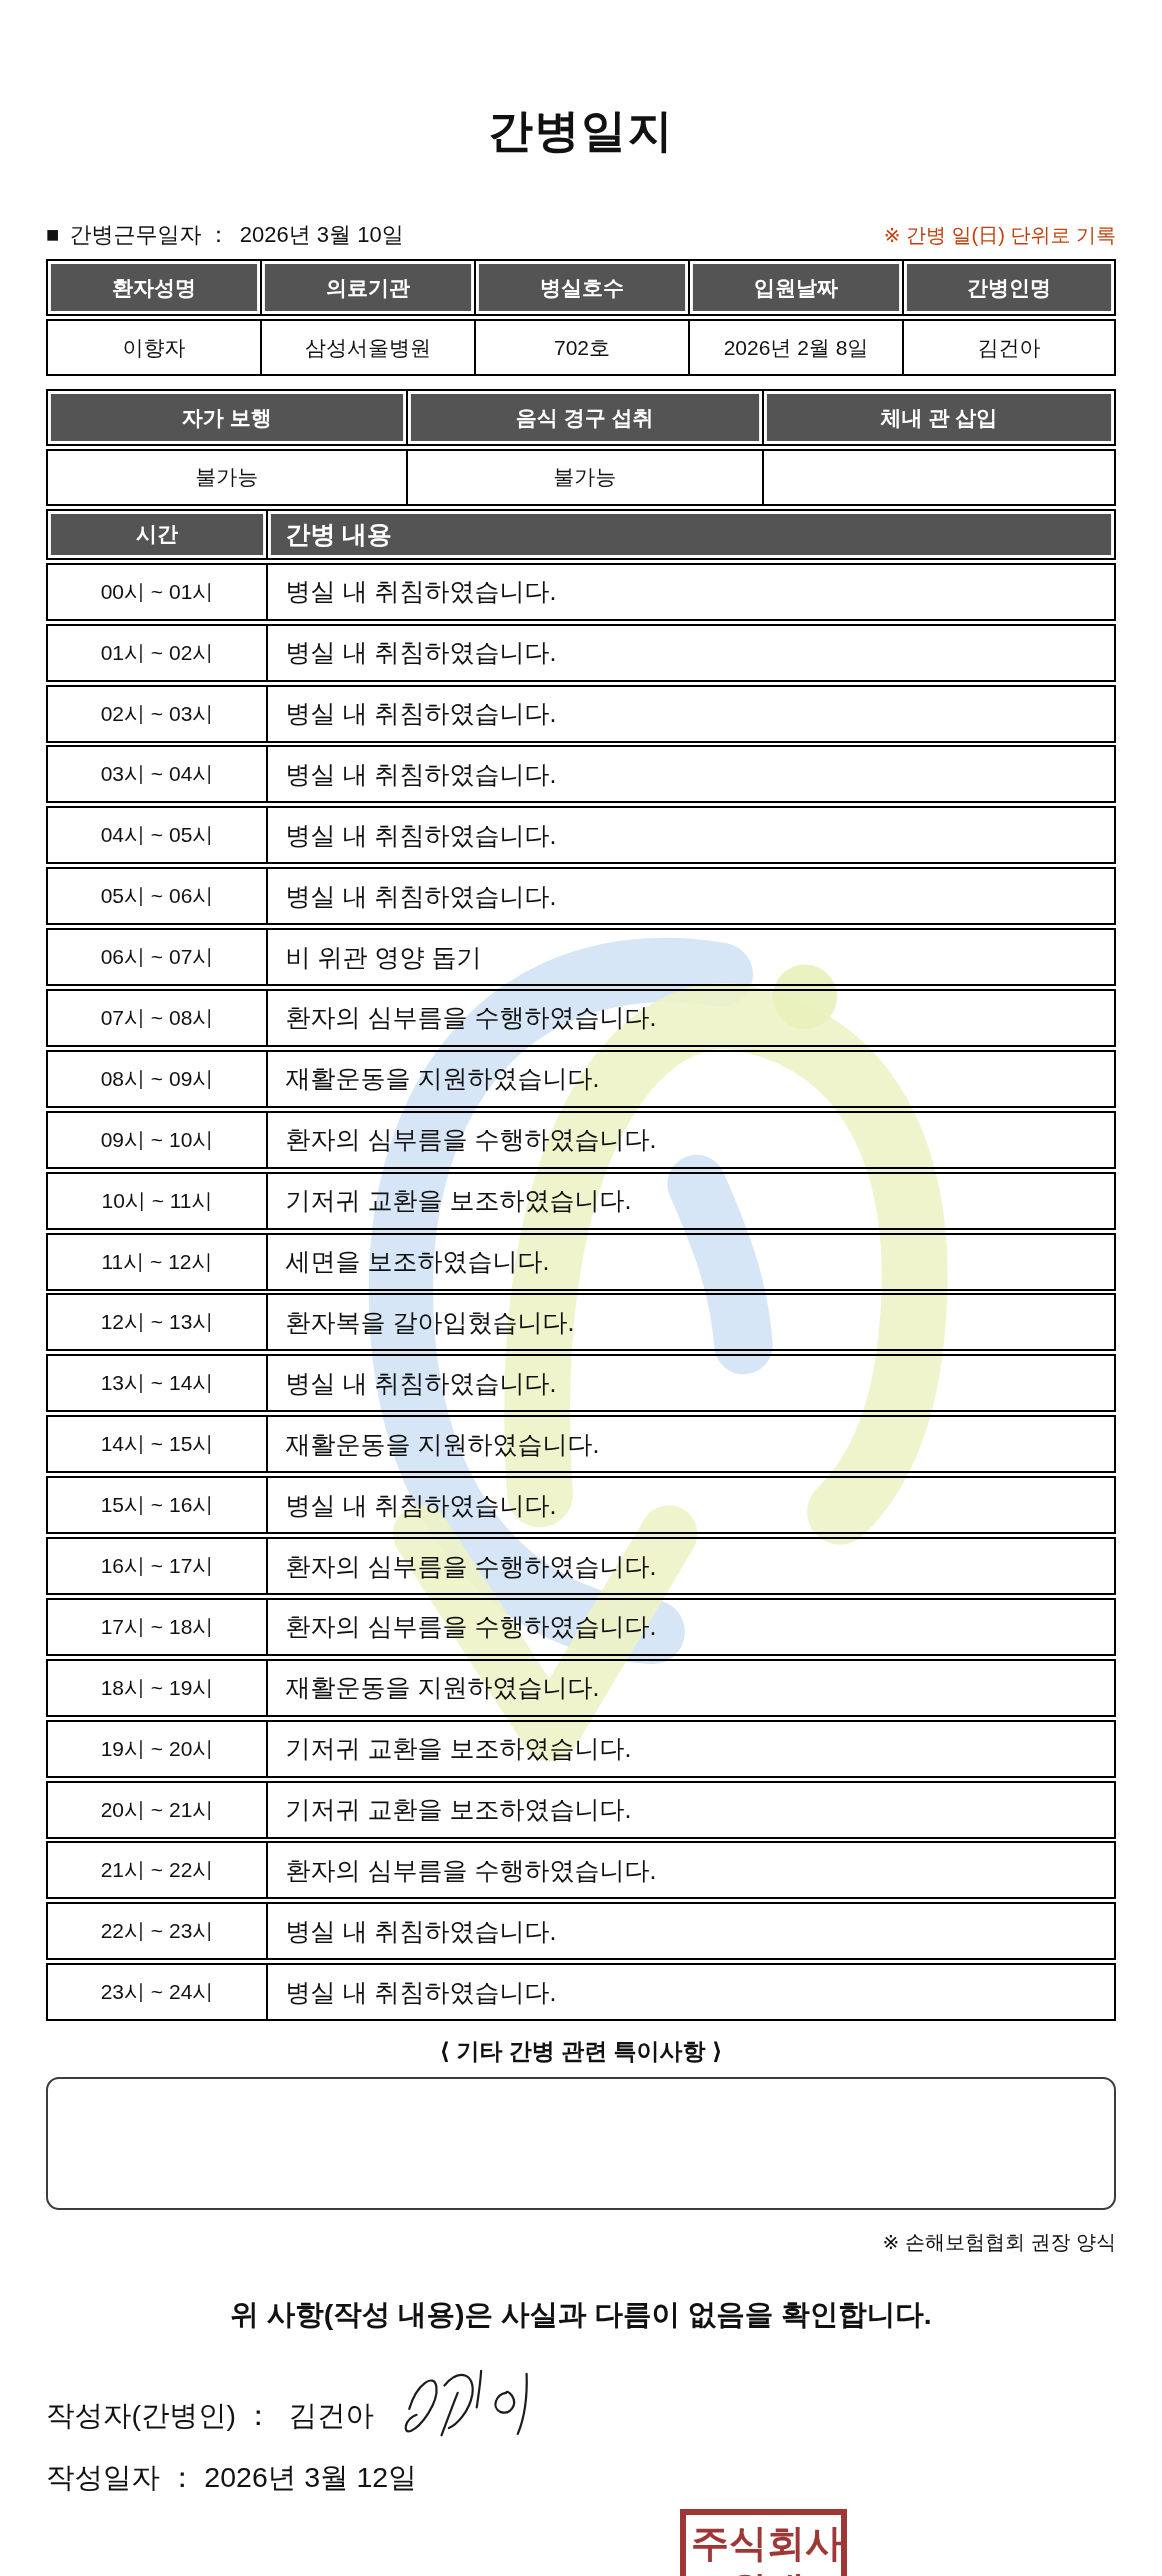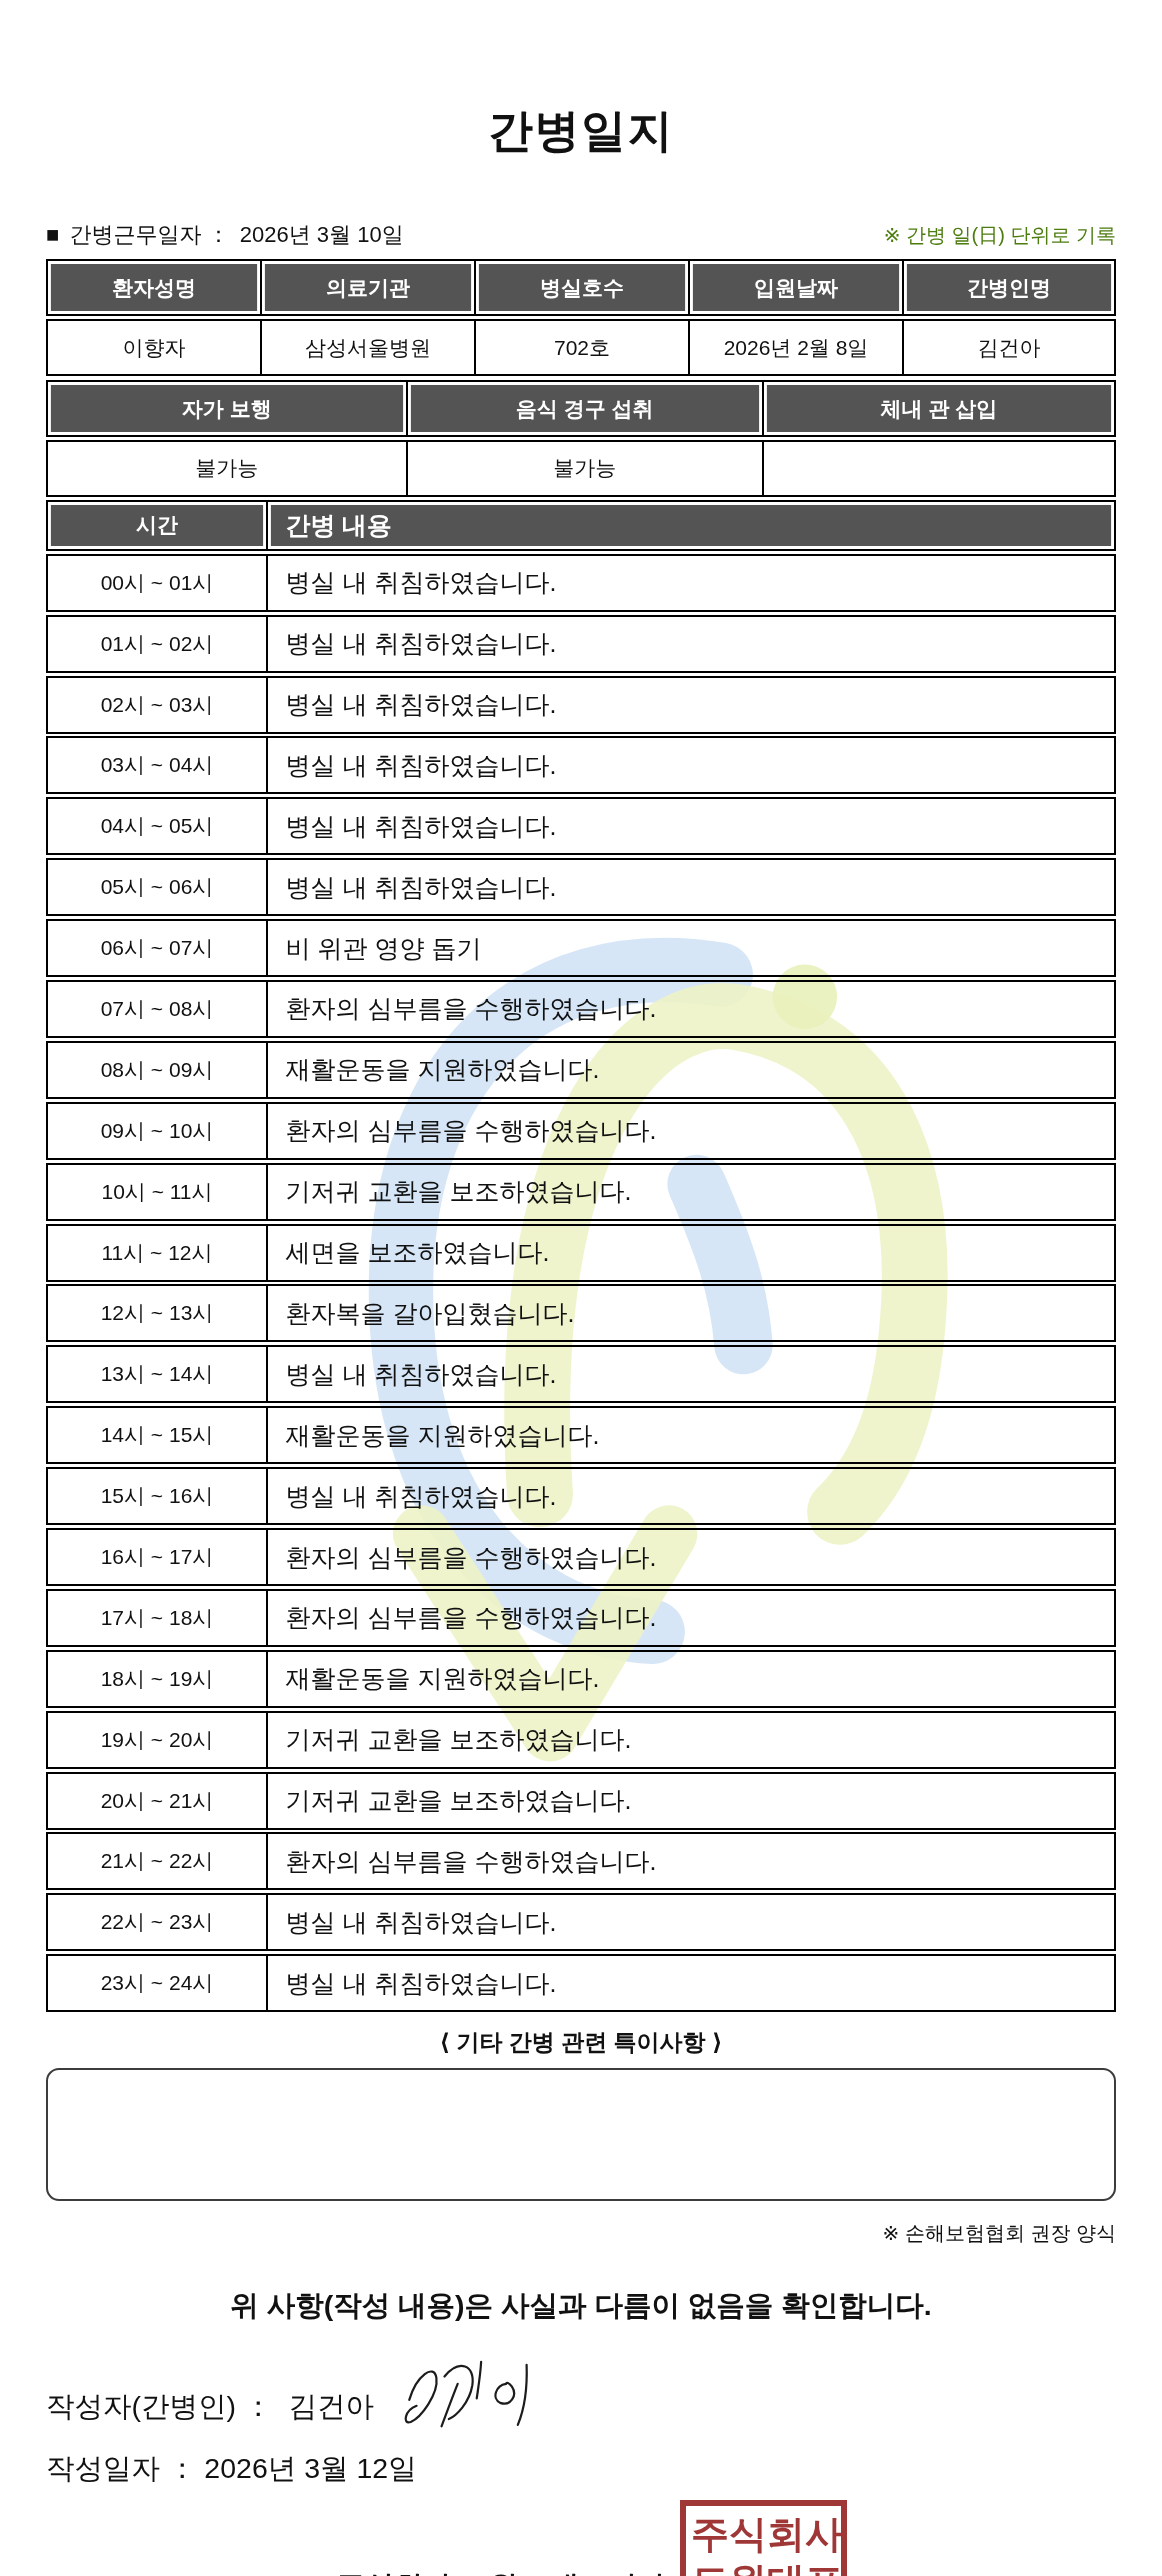--- a/index.html
+++ b/index.html
@@ -19,40 +19,40 @@
     text-align:center;
     font-size:45px;font-weight:bold;letter-spacing:1.5px;
     line-height:53px;
   }
   .meta-row{
     margin-top:64px;
     display:flex;justify-content:space-between;align-items:flex-end;
     font-size:22px;line-height:28px;
   }
   .meta-left{display:flex;align-items:center;gap:10.2px;}
-  .meta-right{font-size:20px;color:#4d7c0f;}
+  .meta-right{font-size:20px;color:#c2410c;}
 
   
   .tbl{margin-top:0;}
   .grid-row{display:flex;margin-bottom:2.9px;}
   .cell{
     box-sizing:border-box;
     border-top:2.2px solid #000;border-bottom:2.2px solid #000;border-left:2.2px solid #000;
     display:flex;align-items:center;justify-content:center;
     background:transparent;
     font-size:21px;
   }
   .cell.last{border-right:2.2px solid #000;}
   .hcell{
     background:#545454;color:#ffffff;font-weight:bold;
     box-shadow:inset 0 0 0 2.9px #ffffff;
   }
   .tblA{margin-top:10.2px;}
   .tblA .grid-row{height:57px;}
-  .tblB{margin-top:4px;}
+  .tblB{margin-top:13px;}
   .tblB .grid-row{height:57px;}
   .tblC{margin-top:1.5px;}
   .tblC .grid-row.head{height:51px;font-family:Liberation Serif, serif;}
   .tblC .grid-row.body{height:58px;}
   .tblC .time-cell{width:220px;flex:none;}
   .tblC .content-cell{flex:1;justify-content:flex-start;padding-left:17.6px;font-size:25px;}
 
   .notes-title{
     margin-top:14.6px;text-align:center;font-weight:bold;font-size:23px;
   }

